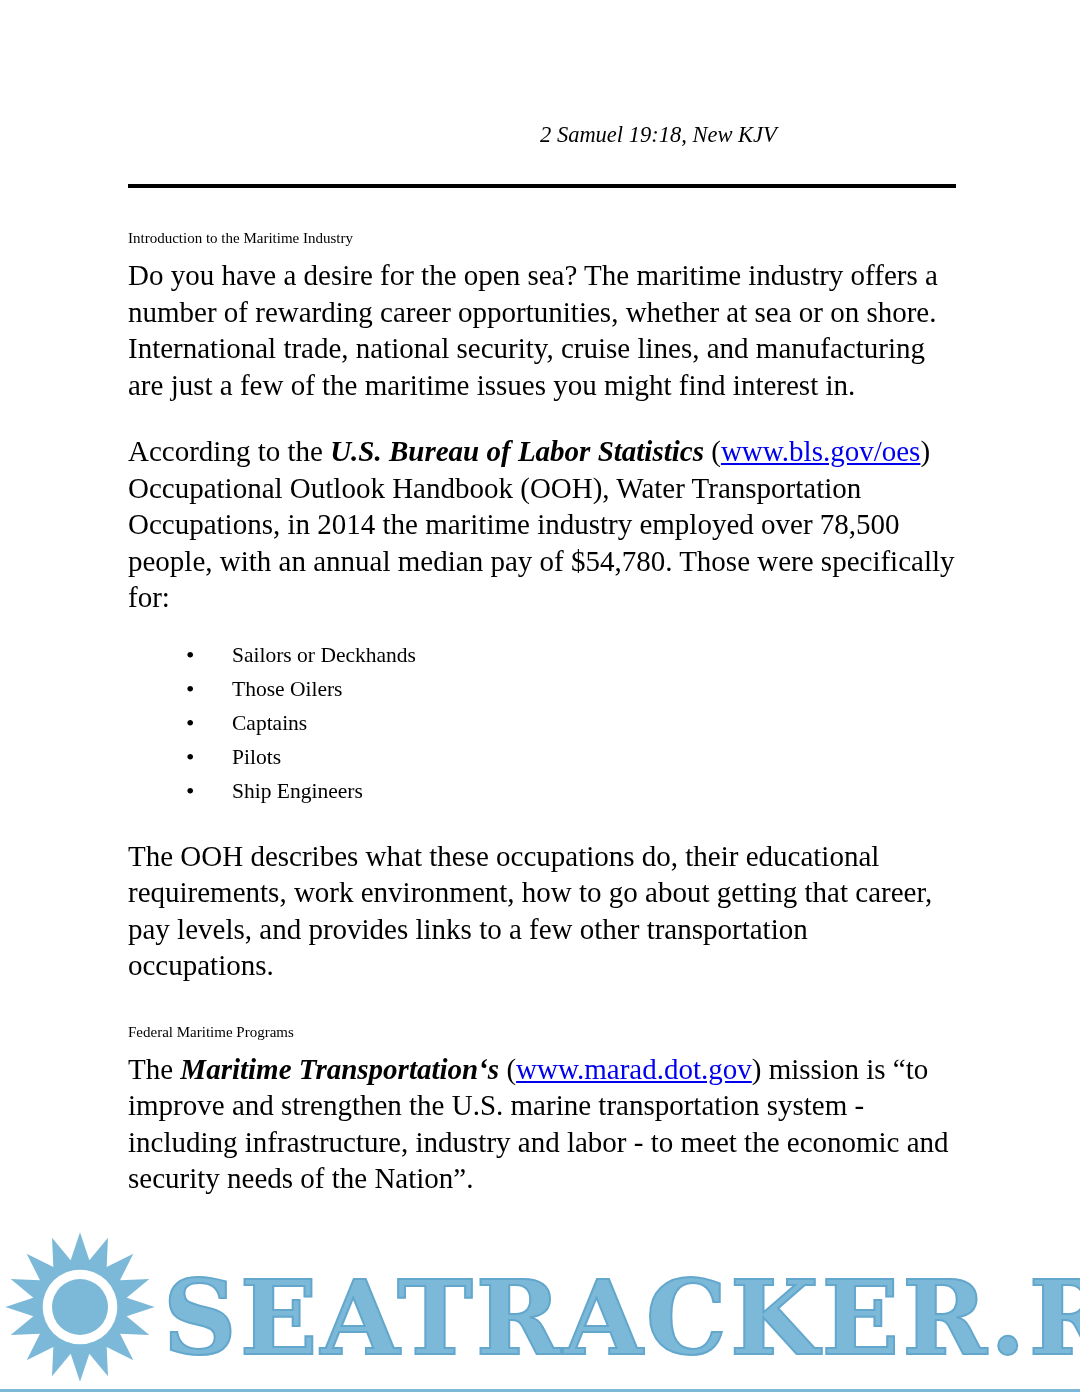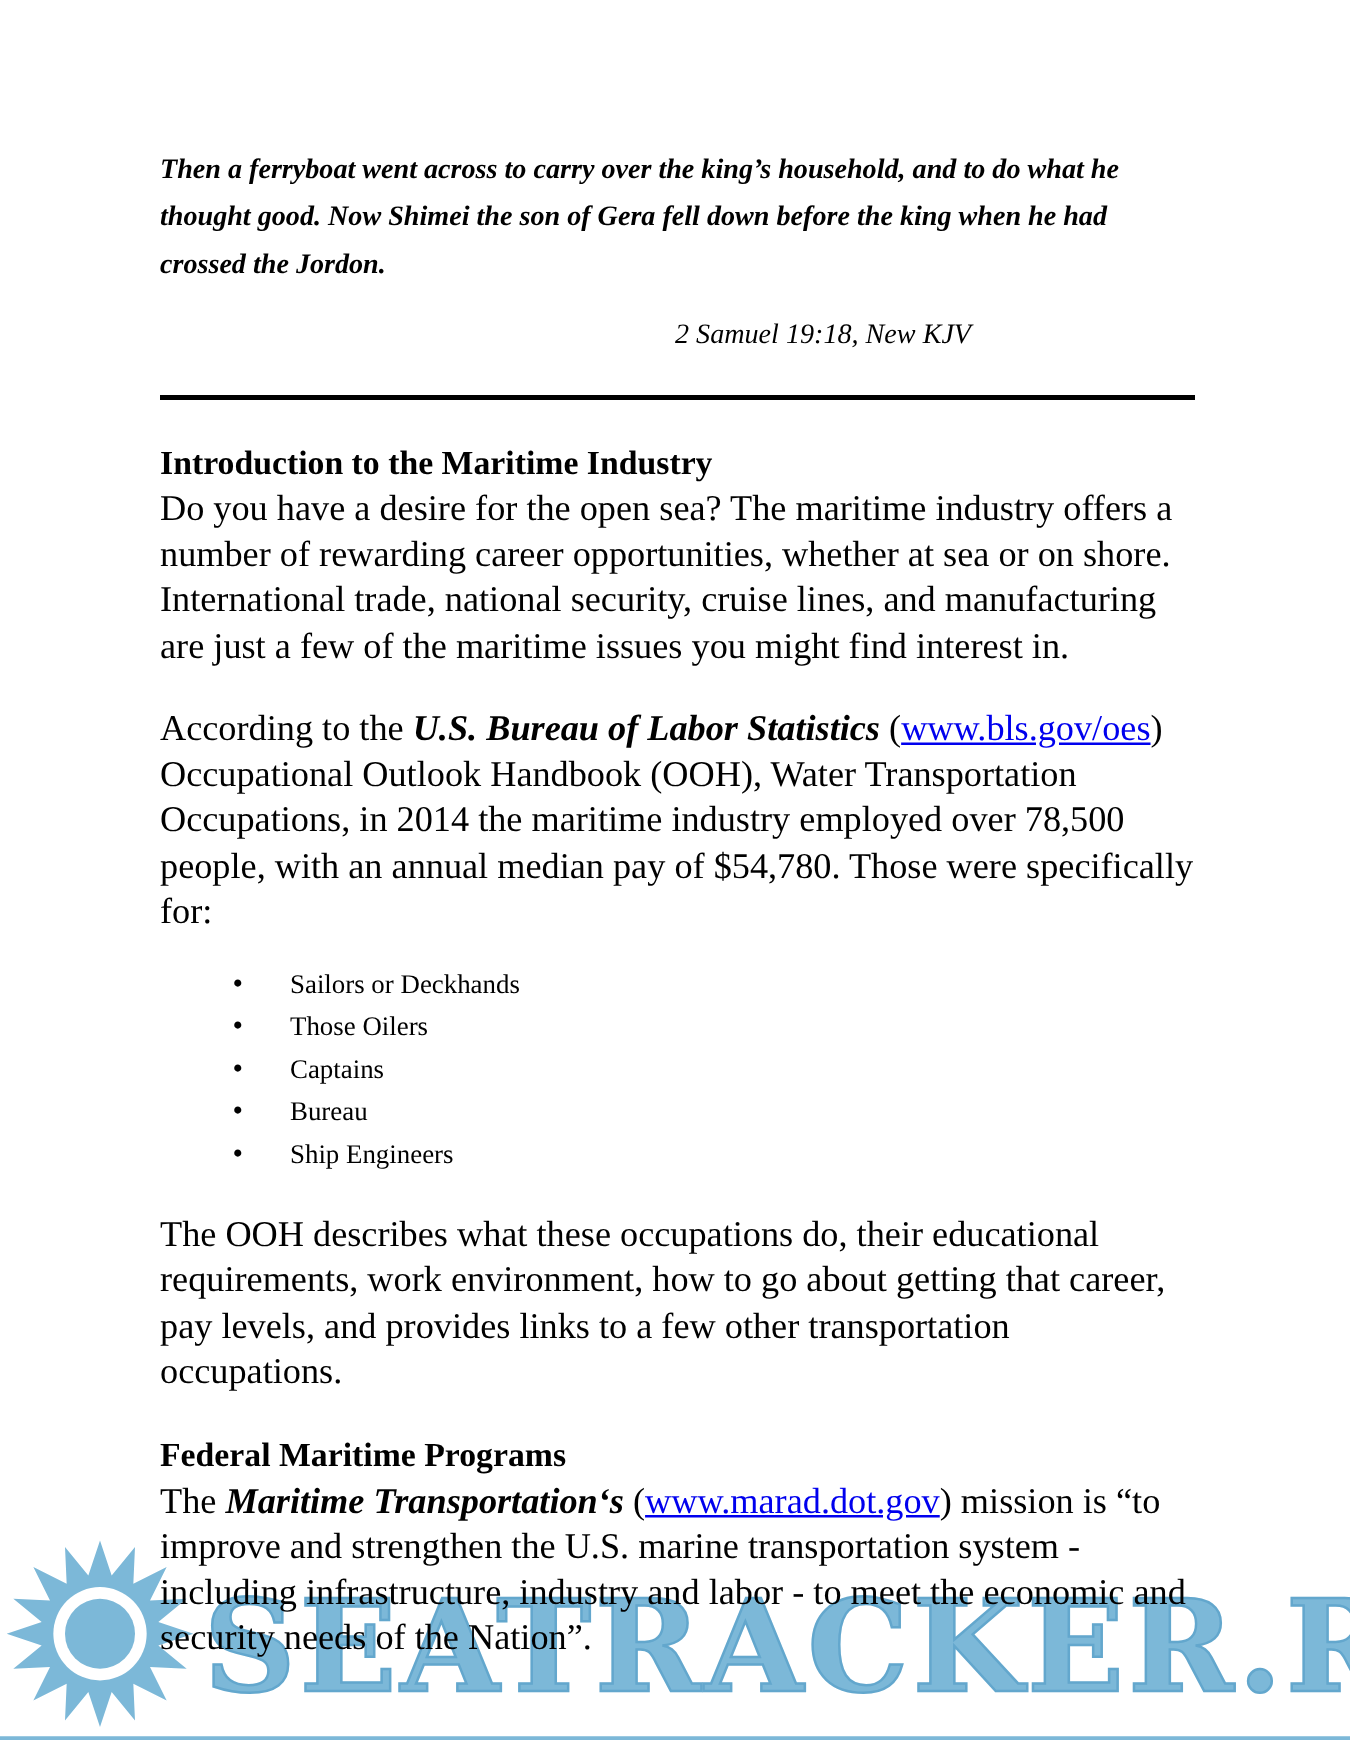--- a/index.html
+++ b/index.html
@@ -34,23 +34,23 @@
     font-size: 22.5px;
     line-height: 38px;
   }
   .divider {
     border: none;
     border-top: 4px solid #000000;
     margin: 30px 0 0 0;
     width: 100%;
   }
   h2.section-heading {
-    font-size: 27px;
+    font-size: 15px;
     line-height: 37px;
-    font-weight: bold;
+    font-weight: normal;
     margin: 32px 0 0 0;
   }
   h2.federal-heading { margin-top: 30px; }
   p.body-par {
     font-size: 29px;
     line-height: 36.5px;
     margin: 0;
   }
   p.spaced { margin-top: 30px; }
   .bi { font-weight: bold; font-style: italic; }
@@ -114,36 +114,35 @@
     background: #7cb8d8;
     z-index: 1;
   }
 </style>
 </head>
 <body>
 
 <div class="content">
 
   <div class="quote">
-    <p class="quote-text">Then a ferryboat went across to carry over the king’s household, and to do what he thought good.  Now Shimei the son of Gera fell down before the king when he had crossed the Jordon.</p>
     <p class="quote-attribution">2 Samuel 19:18, New KJV</p>
   </div>
 
   <hr class="divider">
 
   <h2 class="section-heading">Introduction to the Maritime Industry</h2>
   <p class="body-par">Do you have a desire for the open sea?  The maritime industry offers a number of rewarding career opportunities, whether at sea or on shore.  International trade, national security, cruise lines, and manufacturing are just a few of the maritime issues you might find interest in.</p>
 
   <p class="body-par spaced"><span>According to the </span><span class="bi">U.S. Bureau of Labor Statistics</span><span>  (</span><a class="doc-link">www.bls.gov/oes</a><span>) Occupational Outlook Handbook (OOH), Water Transportation Occupations, in 2014 the maritime industry employed over 78,500 people, with an annual median pay of $54,780.   Those were specifically for:</span></p>
 
   <ul class="occupations">
     <li>Sailors or Deckhands</li>
     <li>Those Oilers</li>
     <li>Captains</li>
-    <li>Bureau</li>
+    <li>Pilots</li>
     <li>Ship Engineers</li>
   </ul>
 
   <p class="body-par spaced">The OOH describes what these occupations do, their educational requirements, work environment, how to go about getting that career, pay levels, and provides links to a few other transportation occupations.</p>
 
   <h2 class="section-heading federal-heading">Federal Maritime Programs</h2>
   <p class="body-par"><span>The </span><span class="bi">Maritime Transportation‘s</span><span> (</span><a class="doc-link">www.marad.dot.gov</a><span>) mission is “to improve and strengthen the U.S. marine transportation system - including infrastructure, industry and labor - to meet the economic and security needs of the Nation”.</span></p>
 
 </div>
 

